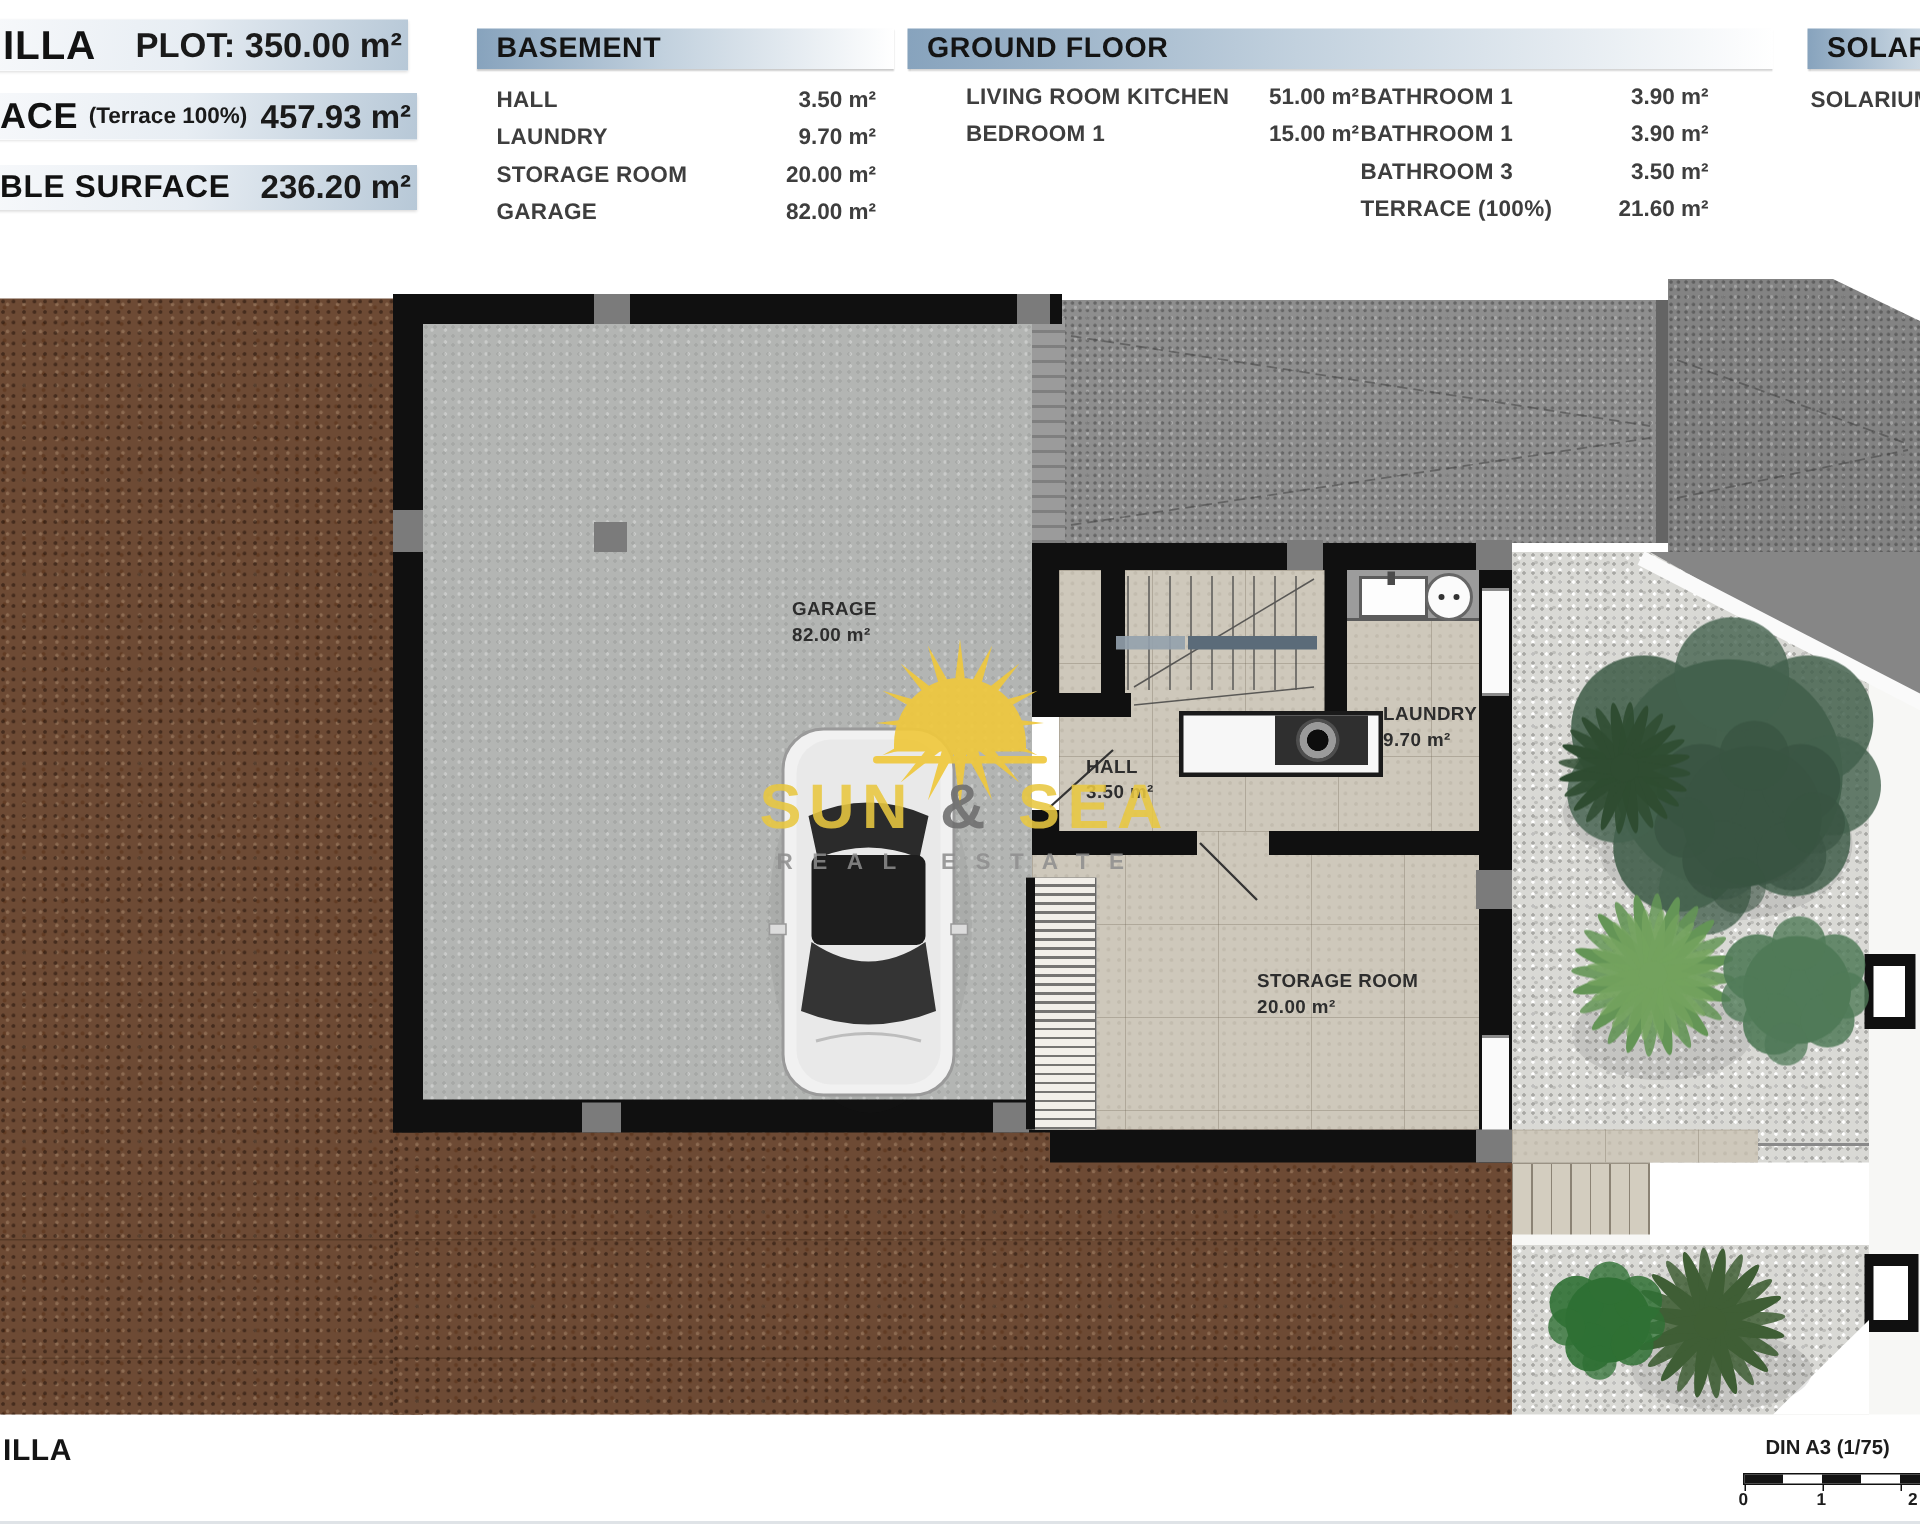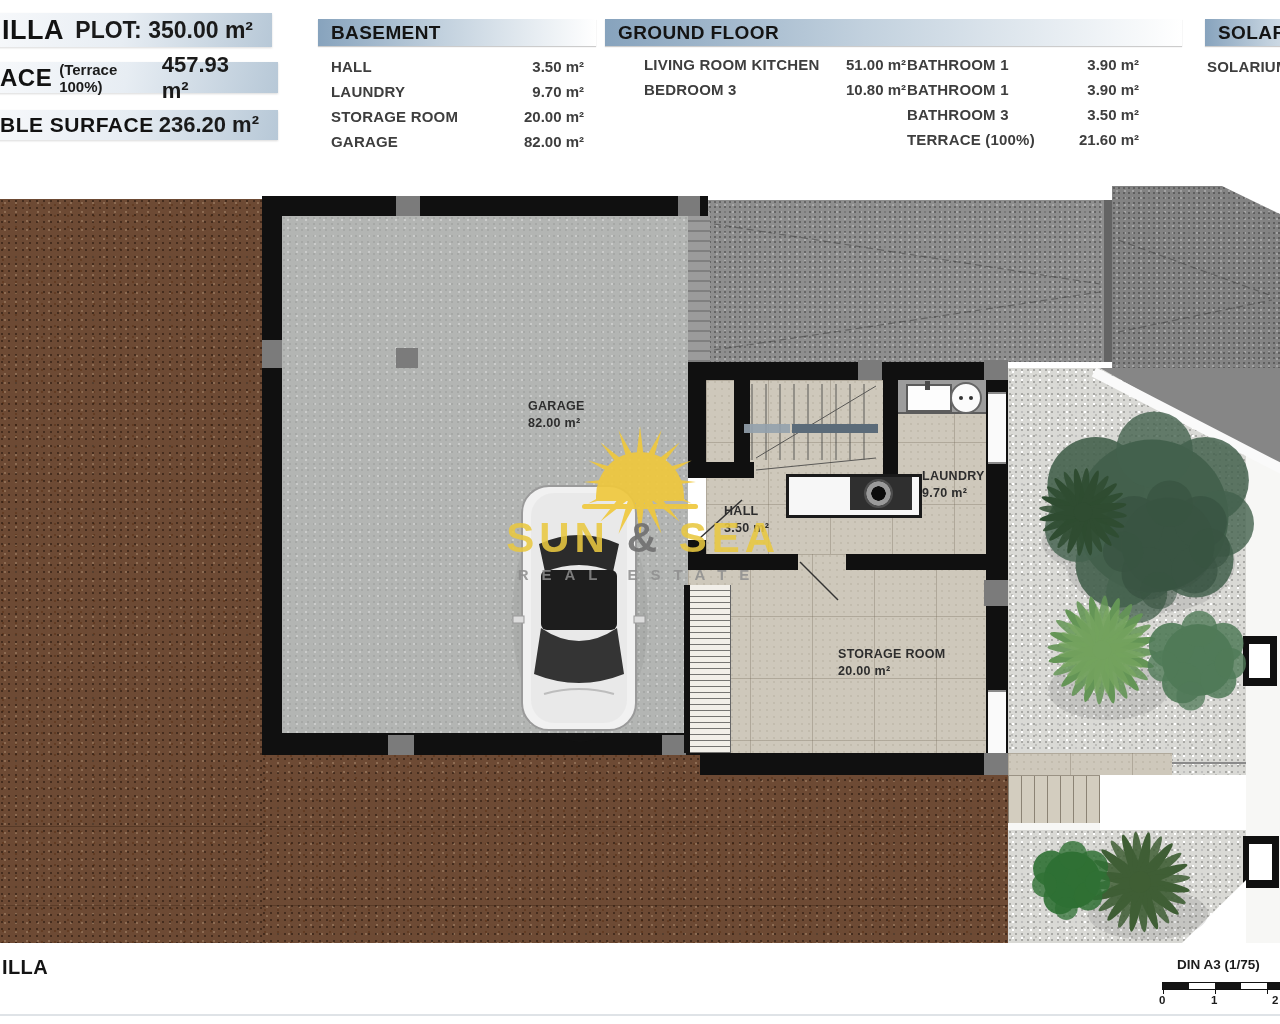--- a/index.html
+++ b/index.html
@@ -6,21 +6,21 @@
   .stage{position:relative;width:1280px;height:1024px;overflow:hidden;background:#fff;
          font-family:"Liberation Sans", sans-serif;color:#222;}
   .abs{position:absolute;}
 
   
   .sumbar{display:flex;align-items:center;
           background:linear-gradient(100deg,#fdfdfe 0%,#e7edf3 55%,#b7c8d7 100%);
           box-shadow:0 1px 2px rgba(0,0,0,.15);}
   .sum-label{font-weight:800;color:#121212;letter-spacing:.5px;}
   .sum-note{font-weight:700;color:#1a1a1a;margin-left:7px;}
-  .sum-value{margin-left:auto;margin-right:19px;font-weight:700;color:#1a1a1a;}
+  .sum-value{margin-left:auto;margin-right:4px;font-weight:700;color:#1a1a1a;}
 
   .tbl-hdr{background:linear-gradient(to right,#87a3bd 0%,#c2d1de 45%,#ffffff 100%);
            font-size:19px;font-weight:800;letter-spacing:.4px;color:#141414;
            line-height:27px;padding-left:13px;box-shadow:0 1px 1px rgba(0,0,0,.2);}
   .trow{display:flex;height:25px;align-items:center;}
   .tlabel{font-size:15px;font-weight:600;color:#3e3e3e;letter-spacing:.2px;}
   .tvalue{margin-left:auto;font-size:15px;font-weight:600;color:#3e3e3e;}
 
   
   .dirt{background-color:#6d4a34;
@@ -133,22 +133,22 @@
 
   <div class="abs" style="left:605px;top:19px;width:577px;">
     <div class="tbl-hdr">GROUND FLOOR</div>
   </div>
   <div class="abs" style="left:644px;top:52px;width:262px;">
     <div class="trow">
       <span class="tlabel">LIVING ROOM KITCHEN</span>
       <span class="tvalue">51.00 m²</span>
       </div>
     <div class="trow">
-      <span class="tlabel">BEDROOM 3</span>
-      <span class="tvalue">10.80 m²</span>
+      <span class="tlabel">BEDROOM 1</span>
+      <span class="tvalue">15.00 m²</span>
       </div>
   </div>
   <div class="abs" style="left:907px;top:52px;width:232px;">
     <div class="trow">
       <span class="tlabel">BATHROOM 1</span>
       <span class="tvalue">3.90 m²</span>
       </div>
     <div class="trow">
       <span class="tlabel">BATHROOM 1</span>
       <span class="tvalue">3.90 m²</span>

